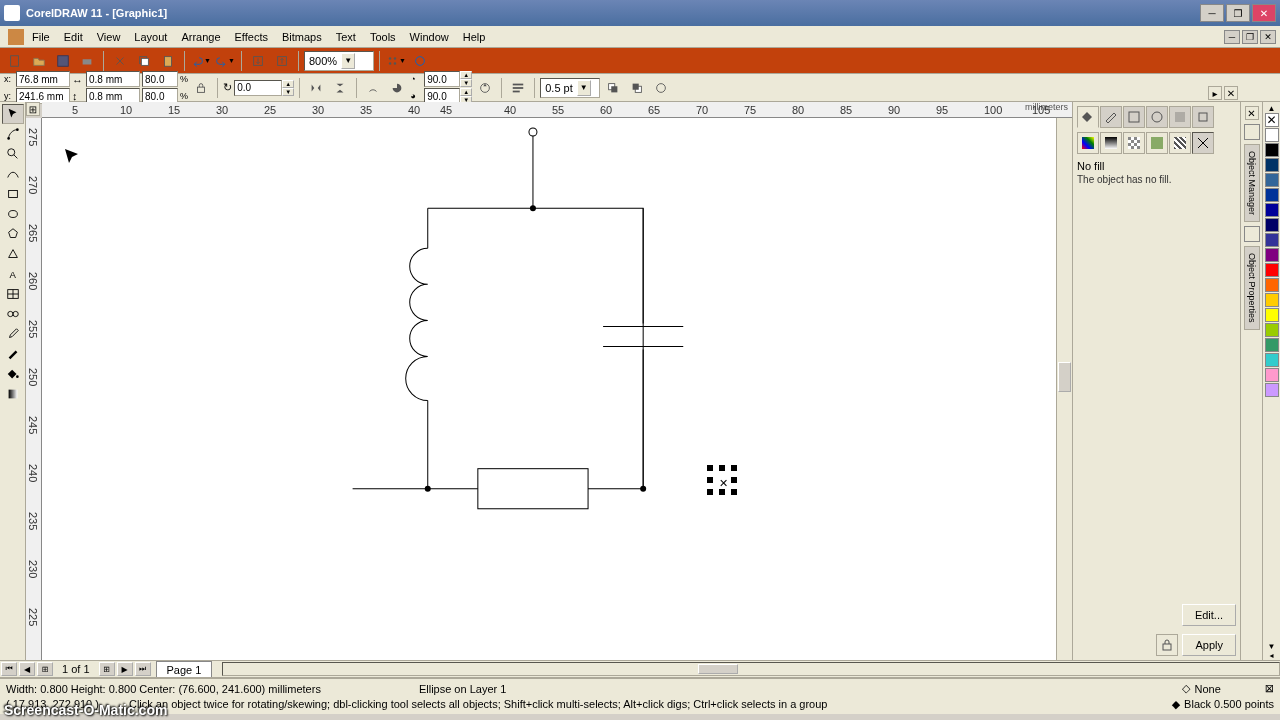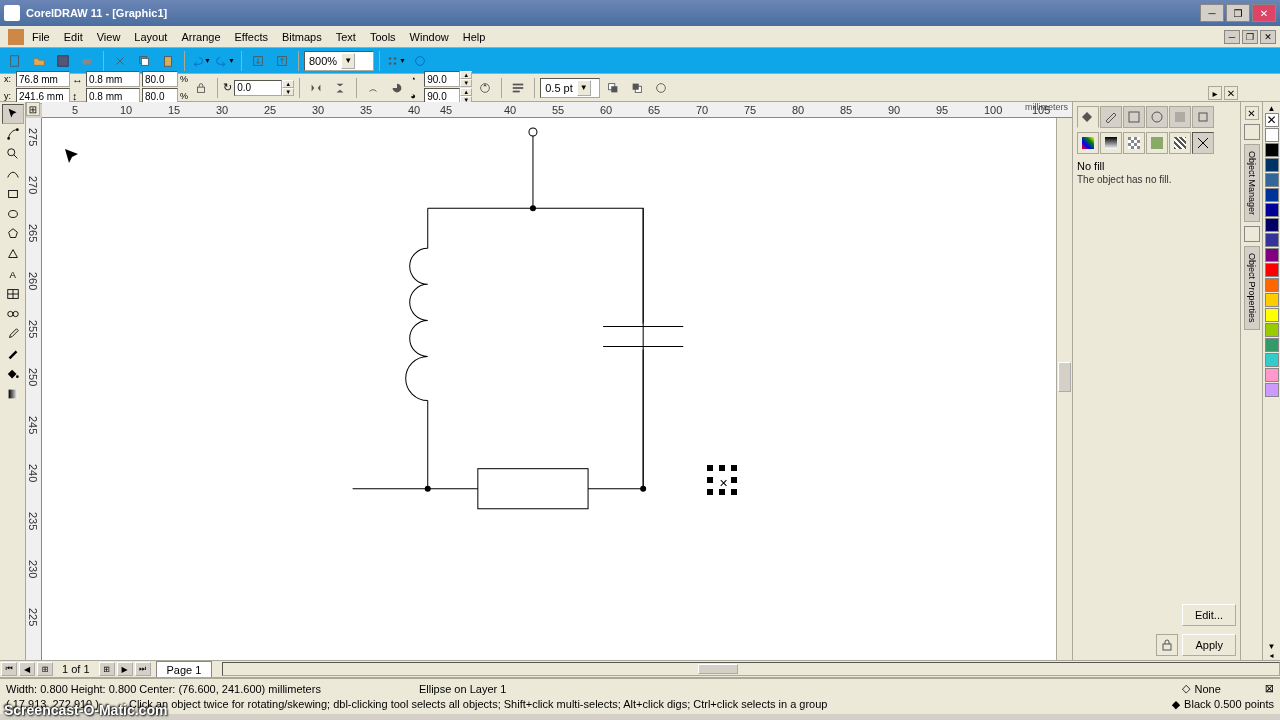--- a/index.html
+++ b/index.html
@@ -6,21 +6,21 @@
 body { width: 1280px; height: 720px; overflow: hidden; background: #d4d0c8; }
 .titlebar { height: 26px; background: linear-gradient(#6b85b5, #4a6ea0); display: flex; align-items: center; padding: 0 4px; color: white; }
 .titlebar .icon { width: 16px; height: 16px; background: #fff; border-radius: 2px; margin-right: 6px; }
 .titlebar .title { flex: 1; font-weight: bold; }
 .winbtn { width: 24px; height: 18px; background: #d4d0c8; border: 1px solid #888; margin-left: 2px; display: flex; align-items: center; justify-content: center; color: #000; font-size: 10px; }
 .menubar { height: 22px; background: #ece9d8; display: flex; align-items: center; padding-left: 8px; border-bottom: 1px solid #aca899; }
 .menubar .appicon { width: 16px; height: 16px; background: #c84; margin-right: 8px; }
 .menubar span { margin-right: 14px; cursor: default; }
 .mdibtns { margin-left: auto; display: flex; margin-right: 4px; }
 .mdibtn { width: 16px; height: 14px; background: #d4d0c8; border: 1px solid #888; margin-left: 2px; font-size: 9px; display: flex; align-items: center; justify-content: center; }
-.toolbar { height: 26px; background: #0ea5e9; display: flex; align-items: center; padding: 0 4px; border-bottom: 1px solid #aca899; gap: 2px; }
+.toolbar { height: 26px; background: #c2410c; display: flex; align-items: center; padding: 0 4px; border-bottom: 1px solid #aca899; gap: 2px; }
 .tbtn { width: 22px; height: 22px; border: 1px solid transparent; display: flex; align-items: center; justify-content: center; }
 .tbtn svg { width: 14px; height: 14px; }
 .sep { width: 1px; height: 20px; background: #aca899; margin: 0 3px; }
 .combo { height: 20px; background: white; border: 1px inset #aca899; display: flex; align-items: center; padding: 0 2px 0 4px; }
 .combo .arrow { width: 14px; height: 16px; background: #ece9d8; border: 1px outset #fff; font-size: 8px; display: flex; align-items: center; justify-content: center; margin-left: 4px; }
 .propbar { height: 28px; background: #ece9d8; display: flex; align-items: center; padding: 0 4px; border-bottom: 1px solid #aca899; gap: 2px; }
 .spinfield { display: flex; align-items: center; }
 .spinfield input { width: 54px; height: 16px; border: 1px inset #aca899; font-size: 10px; padding: 0 2px; }
 .spinner { display: flex; flex-direction: column; }
 .spinner div { width: 12px; height: 8px; background: #ece9d8; border: 1px outset #fff; font-size: 6px; line-height: 6px; text-align: center; }

